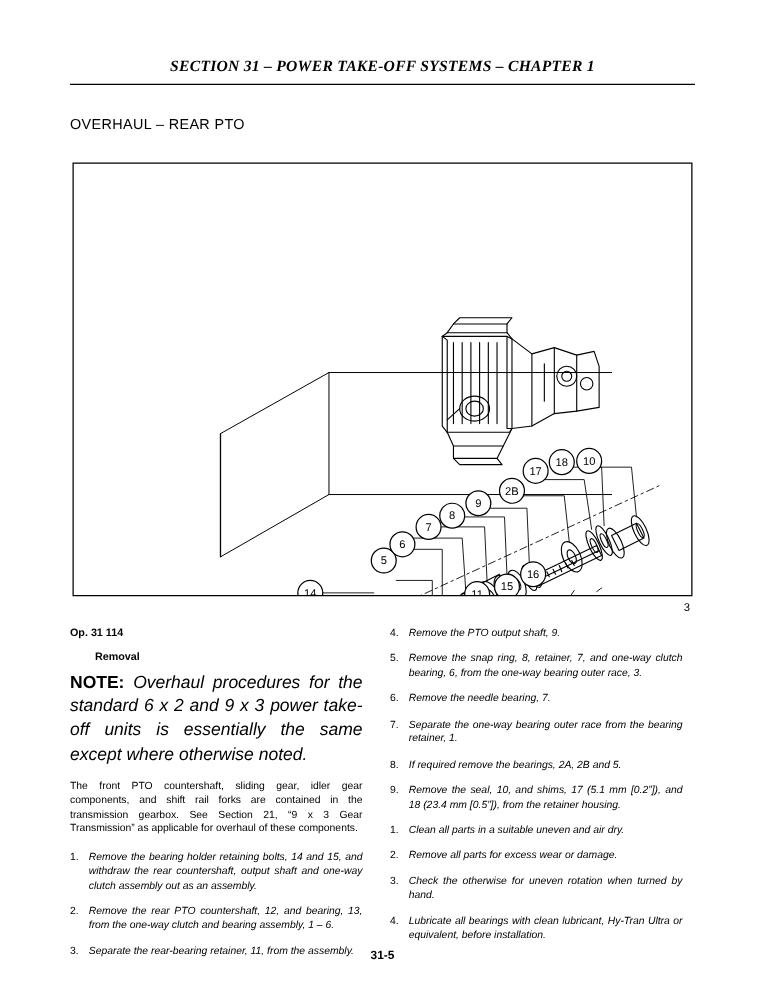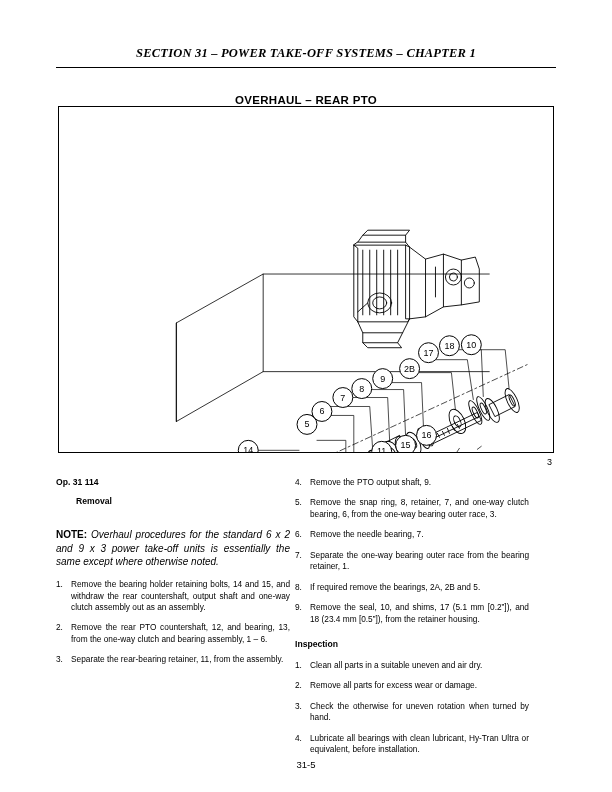--- a/index.html
+++ b/index.html
@@ -35,25 +35,25 @@
     padding-bottom: 6px;
     margin-top: 16px;
   }
   .header-rule {
     border-bottom: 1.6px solid #000;
     margin-bottom: 26px;
   }
 
   
   .doc-title {
-    text-align: center;
-    font-weight: bold;
+    text-align: left;
+    font-weight: normal;
     font-size: 11.5px;
     letter-spacing: 0.3px;
-    margin-bottom: 0;
+    margin-bottom: 24px;
   }
 
   
   .figure-box {
     position: relative;
     border: 1px solid #000;
     height: 345px;
     margin: 0 2px 4px 2px;
     background: #fff;
     overflow: hidden;
@@ -66,45 +66,45 @@
   }
   .fig-number {
     text-align: right;
     font-size: 9px;
     margin: 2px 4px 10px 0;
   }
 
   
   .body-cols {
     display: flex;
-    gap: 5px;
+    gap: 22px;
     font-size: 8.3px;
     line-height: 1.38;
   }
   .col {
     width: 234px;
   }
   .op-code {
     font-weight: bold;
     font-size: 8.6px;
     margin-bottom: 7px;
   }
   .section-heading {
     font-weight: bold;
     font-size: 12px;
     margin-bottom: 9px;
   }
   .sub-heading {
     font-weight: bold;
     font-size: 8.6px;
-    margin-bottom: 20px;
+    margin-bottom: 4px;
     padding-left: 20px;
   }
   .note {
-    font-size: 10px;
+    font-size: 14px;
     font-style: italic;
     margin-bottom: 10px;
     text-align: justify;
   }
   .note b {
     font-style: normal;
     font-weight: bold;
   }
   p.para {
     margin: 0 0 11px 0;
@@ -121,35 +121,36 @@
     margin-bottom: 9px;
     text-align: justify;
   }
   ol.steps li .num {
     width: 15px;
     flex: 0 0 15px;
   }
   ol.steps li .txt {
     flex: 1 1 auto;
     text-align: justify;
+    font-style: italic;
   }
   .insp-heading {
     font-weight: bold;
     font-size: 8.6px;
     margin: 14px 0 9px 0;
   }
 
   
   .footer {
     position: absolute;
     left: 0;
     bottom: 22px;
     width: 612px;
     text-align: center;
-    font-weight: normal;
+    font-weight: bold;
     font-size: 9.5px;
   }
 
   
   .callout circle {
     fill: #ffffff;
     stroke: #000000;
     stroke-width: 1;
   }
   .callout text {
@@ -420,20 +421,21 @@
   <div class="fig-number">3</div>
 
   <div class="body-cols">
 
     <div class="col">
       <div class="op-code">Op. 31 114</div>
       <div class="sub-heading">Removal</div>
 
       <div class="note"><b>NOTE:</b><span> Overhaul procedures for the standard 6 x 2 and 9 x 3 power take-off units is essentially the same except where otherwise noted.</span></div>
 
+      <p class="para">The front PTO countershaft, sliding gear, idler gear components, and shift rail forks are contained in the transmission gearbox. See Section 21, “9 x 3 Gear Transmission” as applicable for overhaul of these components.</p>
 
       <ol class="steps">
         <li>
           <span class="num">1.</span>
           <span class="txt">Remove the bearing holder retaining bolts, 14 and 15, and withdraw the rear countershaft, output shaft and one-way clutch assembly out as an assembly.</span>
         </li>
         <li>
           <span class="num">2.</span>
           <span class="txt">Remove the rear PTO countershaft, 12, and bearing, 13, from the one-way clutch and bearing assembly, 1 – 6.</span>
         </li>
@@ -465,21 +467,20 @@
         <li>
           <span class="num">8.</span>
           <span class="txt">If required remove the bearings, 2A, 2B and 5.</span>
         </li>
         <li>
           <span class="num">9.</span>
           <span class="txt">Remove the seal, 10, and shims, 17 (5.1 mm [0.2”]), and 18 (23.4 mm [0.5”]), from the retainer housing.</span>
         </li>
       </ol>
 
-      <div class="insp-heading">Inspection</div>
 
       <ol class="steps">
         <li>
           <span class="num">1.</span>
           <span class="txt">Clean all parts in a suitable uneven and air dry.</span>
         </li>
         <li>
           <span class="num">2.</span>
           <span class="txt">Remove all parts for excess wear or damage.</span>
         </li>

